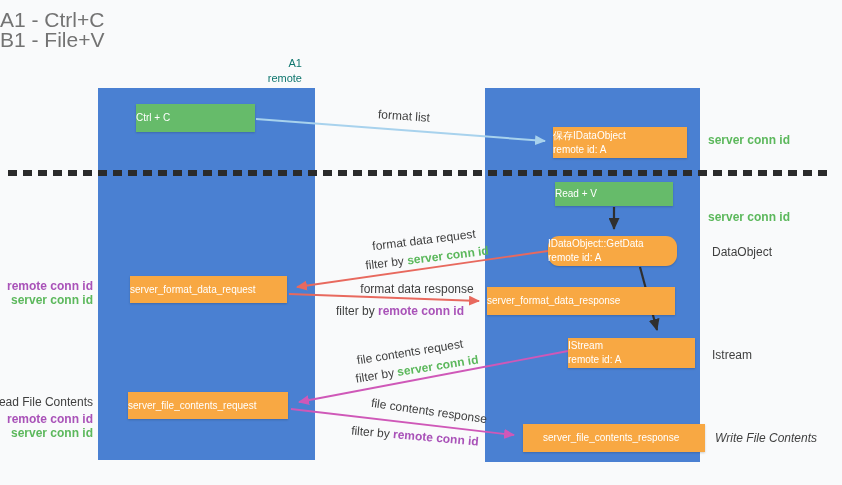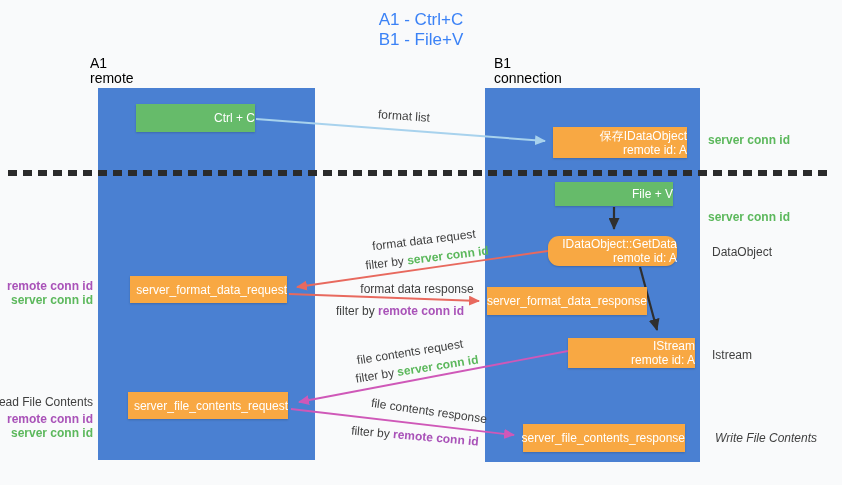--- a/index.html
+++ b/index.html
@@ -4,39 +4,39 @@
 <style>
   html,body { margin:0; padding:0; background:#f9fafb; }
   .canvas {
     position:relative; width:842px; height:485px; overflow:hidden;
     background:#f9fafb;
     font-family:"Liberation Sans", sans-serif;
     color:var(--text-dark, #3f3f3f);
   }
   .title {
     position:absolute; top:10px; left:0; width:842px;
-    text-align:center; font-size:17px; line-height:20px; color:#3b82f6;
+    font-size:21px; line-height:20px; color:#737373;
   }
   .col-header {
-    position:absolute; text-align:left; font-size:14px; line-height:15px; color:#000000;
+    position:absolute; text-align:right; font-size:11px; line-height:15px; color:#0f766e;
   }
   .column {
     position:absolute; top:88px;
     background:var(--column-blue, #4a80d2);
   }
   .col-left  { left:98px;  width:217px; height:372px; }
   .col-right { left:485px; width:215px; height:374px; }
   .dashed-line {
     position:absolute; left:8px; top:170px; width:822px; height:6px;
     background:repeating-linear-gradient(90deg, #2b2b2b 0 9px, transparent 9px 15px);
   }
   .box {
     position:absolute; display:flex; flex-direction:column;
-    align-items:flex-end; justify-content:center;
-    color:#fff; font-size:12px; line-height:14px; text-align:center;
+    align-items:flex-start; justify-content:center;
+    color:#fff; font-size:10px; line-height:14px; text-align:center;
     white-space:nowrap; box-shadow:0 1px 2px rgba(0,0,0,.18);
   }
   .green  { background:var(--box-green, #66bb6a); }
   .orange { background:var(--box-orange, #f8a843); }
   svg.arrows { position:absolute; left:0; top:0; pointer-events:none; }
   .ln-blue    { stroke:var(--arrow-lightblue, #a8d2ed); stroke-width:2; }
   .ln-black   { stroke:var(--arrow-black, #2f2f2f); stroke-width:2.2; }
   .ln-red     { stroke:var(--arrow-red, #e8695e); stroke-width:1.8; }
   .ln-magenta { stroke:var(--arrow-magenta, #cf58b8); stroke-width:1.8; }
   .flabel {
@@ -56,24 +56,20 @@
 <div class="canvas">
 
   <div class="title">
     <div>A1 - Ctrl+C</div>
     <div>B1 - File+V</div>
   </div>
 
   <div class="col-header" style="left:90px; top:56px; width:212px;">
     <div>A1</div>
     <div>remote</div>
-  </div>
-  <div class="col-header" style="left:494px; top:56px; width:212px;">
-    <div>B1</div>
-    <div>connection</div>
   </div>
 
   <div class="column col-left"></div>
   <div class="column col-right"></div>
 
   <div class="dashed-line"></div>
 
   <svg class="arrows" width="842" height="485" viewBox="0 0 842 485">
     <defs>
       <marker id="ah-blue" markerWidth="12" markerHeight="10" refX="10" refY="5" orient="auto" markerUnits="userSpaceOnUse">
@@ -101,46 +97,46 @@
   <div class="box green" style="left:136px; top:104px; width:119px; height:28px;">
     <span>Ctrl + C</span>
   </div>
 
   <div class="box orange" style="left:553px; top:127px; width:134px; height:31px;">
     <span>保存IDataObject</span>
     <span>remote id: A</span>
   </div>
 
   <div class="box green" style="left:555px; top:182px; width:118px; height:24px;">
-    <span>File + V</span>
+    <span>Read + V</span>
   </div>
 
   <div class="box orange" style="left:548px; top:236px; width:129px; height:30px;border-radius:11px;">
     <span>IDataObject::GetData</span>
     <span>remote id: A</span>
   </div>
 
   <div class="box orange" style="left:130px; top:276px; width:157px; height:27px;">
     <span>server_format_data_request</span>
   </div>
 
-  <div class="box orange" style="left:487px; top:287px; width:160px; height:28px;">
+  <div class="box orange" style="left:487px; top:287px; width:188px; height:28px;">
     <span>server_format_data_response</span>
   </div>
 
   <div class="box orange" style="left:568px; top:338px; width:127px; height:30px;">
     <span>IStream</span>
     <span>remote id: A</span>
   </div>
 
   <div class="box orange" style="left:128px; top:392px; width:160px; height:27px;">
     <span>server_file_contents_request</span>
   </div>
 
-  <div class="box orange" style="left:523px; top:424px; width:162px; height:28px;">
+  <div class="box orange" style="left:523px; top:424px; width:162px; height:28px;padding-left:20px;">
     <span>server_file_contents_response</span>
   </div>
 
   <div class="flabel" style="left:404px; top:116px; transform:translate(-50%,-50%) rotate(4deg);">format list</div>
 
   <div class="flabel" style="left:424px; top:240px; transform:translate(-50%,-50%) rotate(-7deg);">format data request</div>
   <div class="flabel" style="left:427px; top:258px; transform:translate(-50%,-50%) rotate(-7deg);">
     <span>filter by </span><span class="key-green">server conn id</span>
   </div>
 

